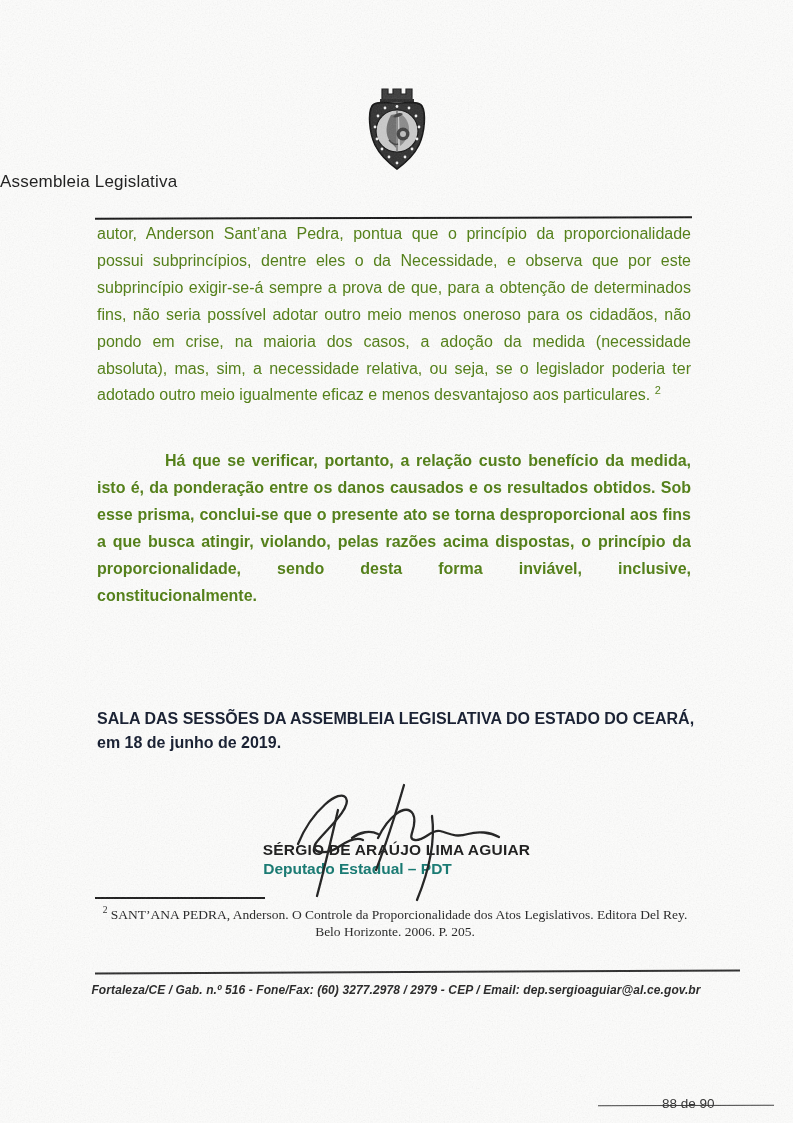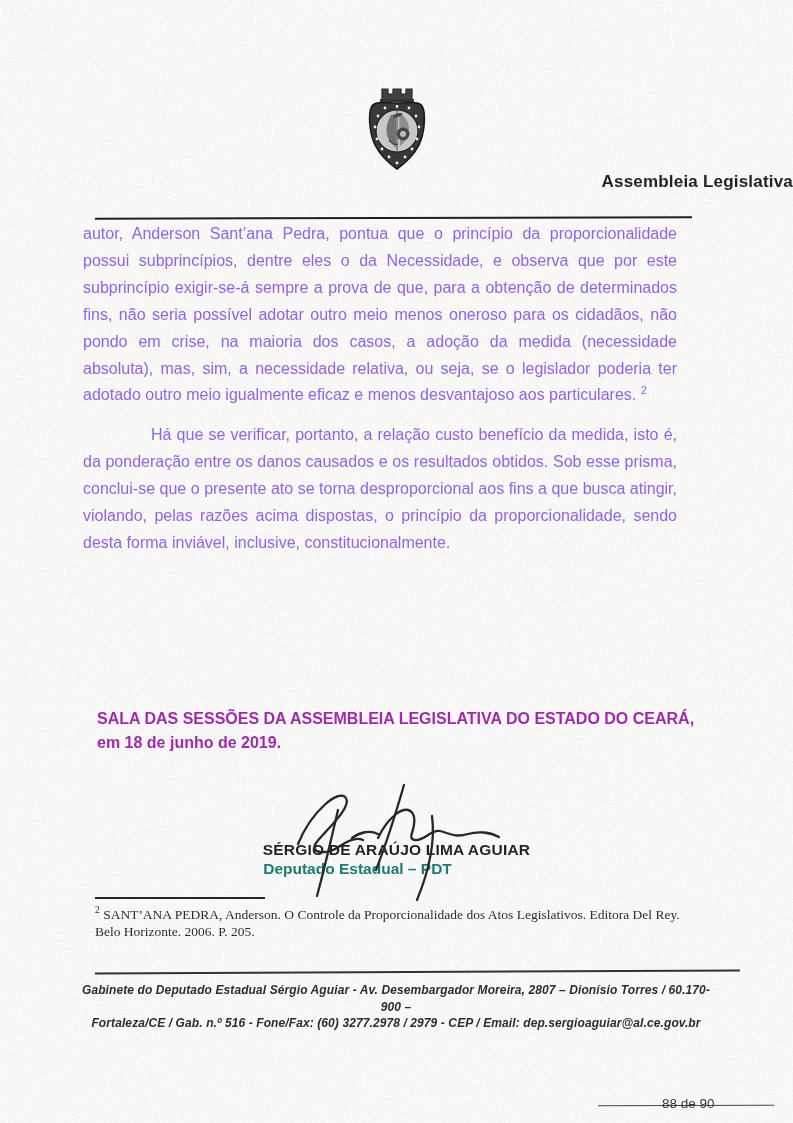--- a/index.html
+++ b/index.html
@@ -16,40 +16,40 @@
   .noise-layer{
     position:absolute;left:0;top:0;width:793px;height:1123px;
     pointer-events:none;z-index:50;opacity:.14;
   }
   
   .crest{
     position:absolute;left:351px;top:84px;width:92px;height:90px;z-index:2;
   }
   .org-name{
     position:absolute;left:0;top:172px;width:793px;
-    text-align:right;font-weight:bold;font-size:17px;line-height:19px;
+    text-align:left;font-weight:normal;font-size:17px;line-height:19px;
     letter-spacing:.2px;color:#161616;
   }
   .header-rule{
     position:absolute;left:95px;top:217px;width:597px;height:2px;
     background:#141414;transform:rotate(-0.12deg);
   }
   
   .body-text{
-    position:absolute;left:83px;top:221px;width:594px;
+    position:absolute;left:97px;top:221px;width:594px;
     font-size:16px;line-height:26.9px;text-align:justify;
-    color:#8b5cf6;
+    color:#4d7c0f;
   }
   .body-text p{margin:0;}
   .body-text p.indent{text-indent:68px;}
-  .body-text p + p{margin-top:13px;}
+  .body-text p + p{margin-top:39px;font-weight:bold;}
   .fnref{font-size:11px;vertical-align:super;line-height:0;}
   .closing{
     position:absolute;left:97px;top:707px;width:600px;
-    font-size:16px;line-height:24px;font-weight:bold;color:#a21caf;
+    font-size:16px;line-height:24px;font-weight:bold;color:#0f172a;
     text-align:left;
   }
   
   .sig-scrawl{
     position:absolute;left:282px;top:782px;width:240px;height:122px;z-index:6;
   }
   .sig-name{
     position:absolute;left:0;top:841px;width:793px;text-align:center;
     font-size:15.5px;font-weight:bold;letter-spacing:.2px;color:#161616;
   }
@@ -58,20 +58,21 @@
     font-size:15.5px;font-weight:bold;color:#0f766e;
   }
   
   .footnote-rule{
     position:absolute;left:95px;top:897px;width:170px;height:2px;background:#1a1a1a;
   }
   .footnote{
     position:absolute;left:95px;top:902px;width:600px;
     font-family:"Liberation Serif", serif;font-size:13.5px;line-height:17.5px;
     color:#222;
+    text-align:center;
   }
   .footnote sup{font-size:9.5px;}
   
   .footer-rule{
     position:absolute;left:95px;top:971px;width:645px;height:1.5px;
     background:#2a2a2a;transform:rotate(-0.25deg);
   }
   .footer-text{
     position:absolute;left:76px;top:982px;width:640px;text-align:center;
     font-size:12px;line-height:16.5px;font-weight:bold;font-style:italic;
@@ -155,21 +156,20 @@
   <div class="sig-title">Deputado Estadual – PDT</div>
 
   <div class="footnote-rule"></div>
   <div class="footnote">
     <sup>2</sup>
     <span>SANT’ANA PEDRA, Anderson. O Controle da Proporcionalidade dos Atos Legislativos. Editora Del Rey. Belo Horizonte. 2006. P. 205.</span>
   </div>
 
   <div class="footer-rule"></div>
   <div class="footer-text">
-    <div>Gabinete do Deputado Estadual Sérgio Aguiar - Av. Desembargador Moreira, 2807 – Dionísio Torres / 60.170-900 –</div>
     <div>Fortaleza/CE  / Gab. n.º 516 - Fone/Fax: (60) 3277.2978 / 2979 - CEP / Email: dep.sergioaguiar@al.ce.gov.br</div>
   </div>
 
   <div class="pagenum-line"></div>
   <div class="pagenum">88 de 90</div>
 
   <svg class="noise-layer" aria-hidden="true">
     <filter id="paperNoise">
       <feTurbulence type="fractalNoise" baseFrequency="0.75" numOctaves="3" seed="11" stitchTiles="stitch"></feTurbulence>
       <feColorMatrix type="saturate" values="0"></feColorMatrix>

